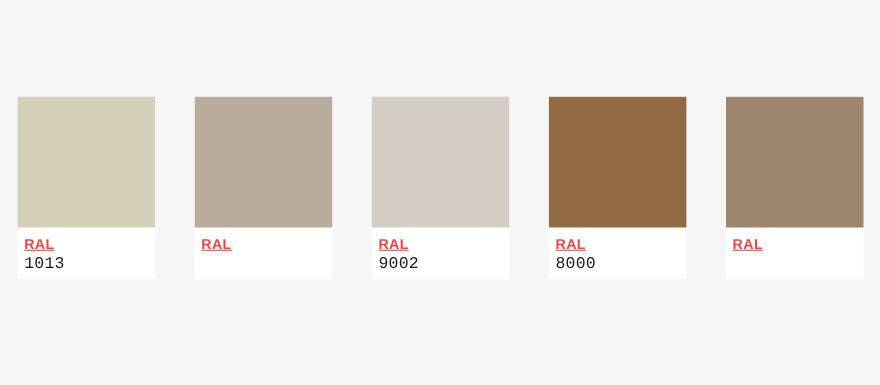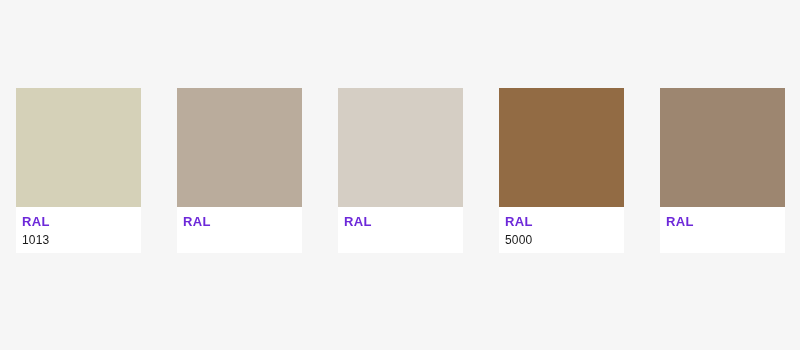--- a/index.html
+++ b/index.html
@@ -54,32 +54,34 @@
     padding: 7px 0 0 6px;
     box-sizing: border-box;
     display: flex;
     flex-direction: column;
     justify-content: flex-start;
   }
 
   .swatch-label-title {
     font-size: 13px;
     font-weight: bold;
-    color: #6d28d9;
+    color: #ef4444;
     line-height: 16px;
     letter-spacing: 0.3px;
+    text-decoration: underline;
   }
 
   .swatch-label-code {
-    font-size: 12px;
+    font-size: 15px;
     font-weight: normal;
     color: #1a1a1a;
     line-height: 17px;
     margin-top: 2px;
     letter-spacing: 0.2px;
+    font-family: Liberation Mono, monospace;
   }
 </style>
 </head>
 <body style="background-color: rgb(246, 246, 246);">
 
 <div id="palette-board">
   <div id="swatch-row">
 
     <div class="swatch-card">
       <div class="swatch-color" style="background-color: rgb(213, 209, 184);"></div>
@@ -93,28 +95,29 @@
       <div class="swatch-color" style="background-color: rgb(186, 172, 156);"></div>
       <div class="swatch-label">
         <span class="swatch-label-title">RAL</span>
       </div>
     </div>
 
     <div class="swatch-card">
       <div class="swatch-color" style="background-color: rgb(213, 206, 196);"></div>
       <div class="swatch-label">
         <span class="swatch-label-title">RAL</span>
+        <span class="swatch-label-code">9002</span>
       </div>
     </div>
 
     <div class="swatch-card">
       <div class="swatch-color" style="background-color: rgb(146, 107, 68);"></div>
       <div class="swatch-label">
         <span class="swatch-label-title">RAL</span>
-        <span class="swatch-label-code">5000</span>
+        <span class="swatch-label-code">8000</span>
       </div>
     </div>
 
     <div class="swatch-card">
       <div class="swatch-color" style="background-color: rgb(157, 134, 112);"></div>
       <div class="swatch-label">
         <span class="swatch-label-title">RAL</span>
       </div>
     </div>
 

